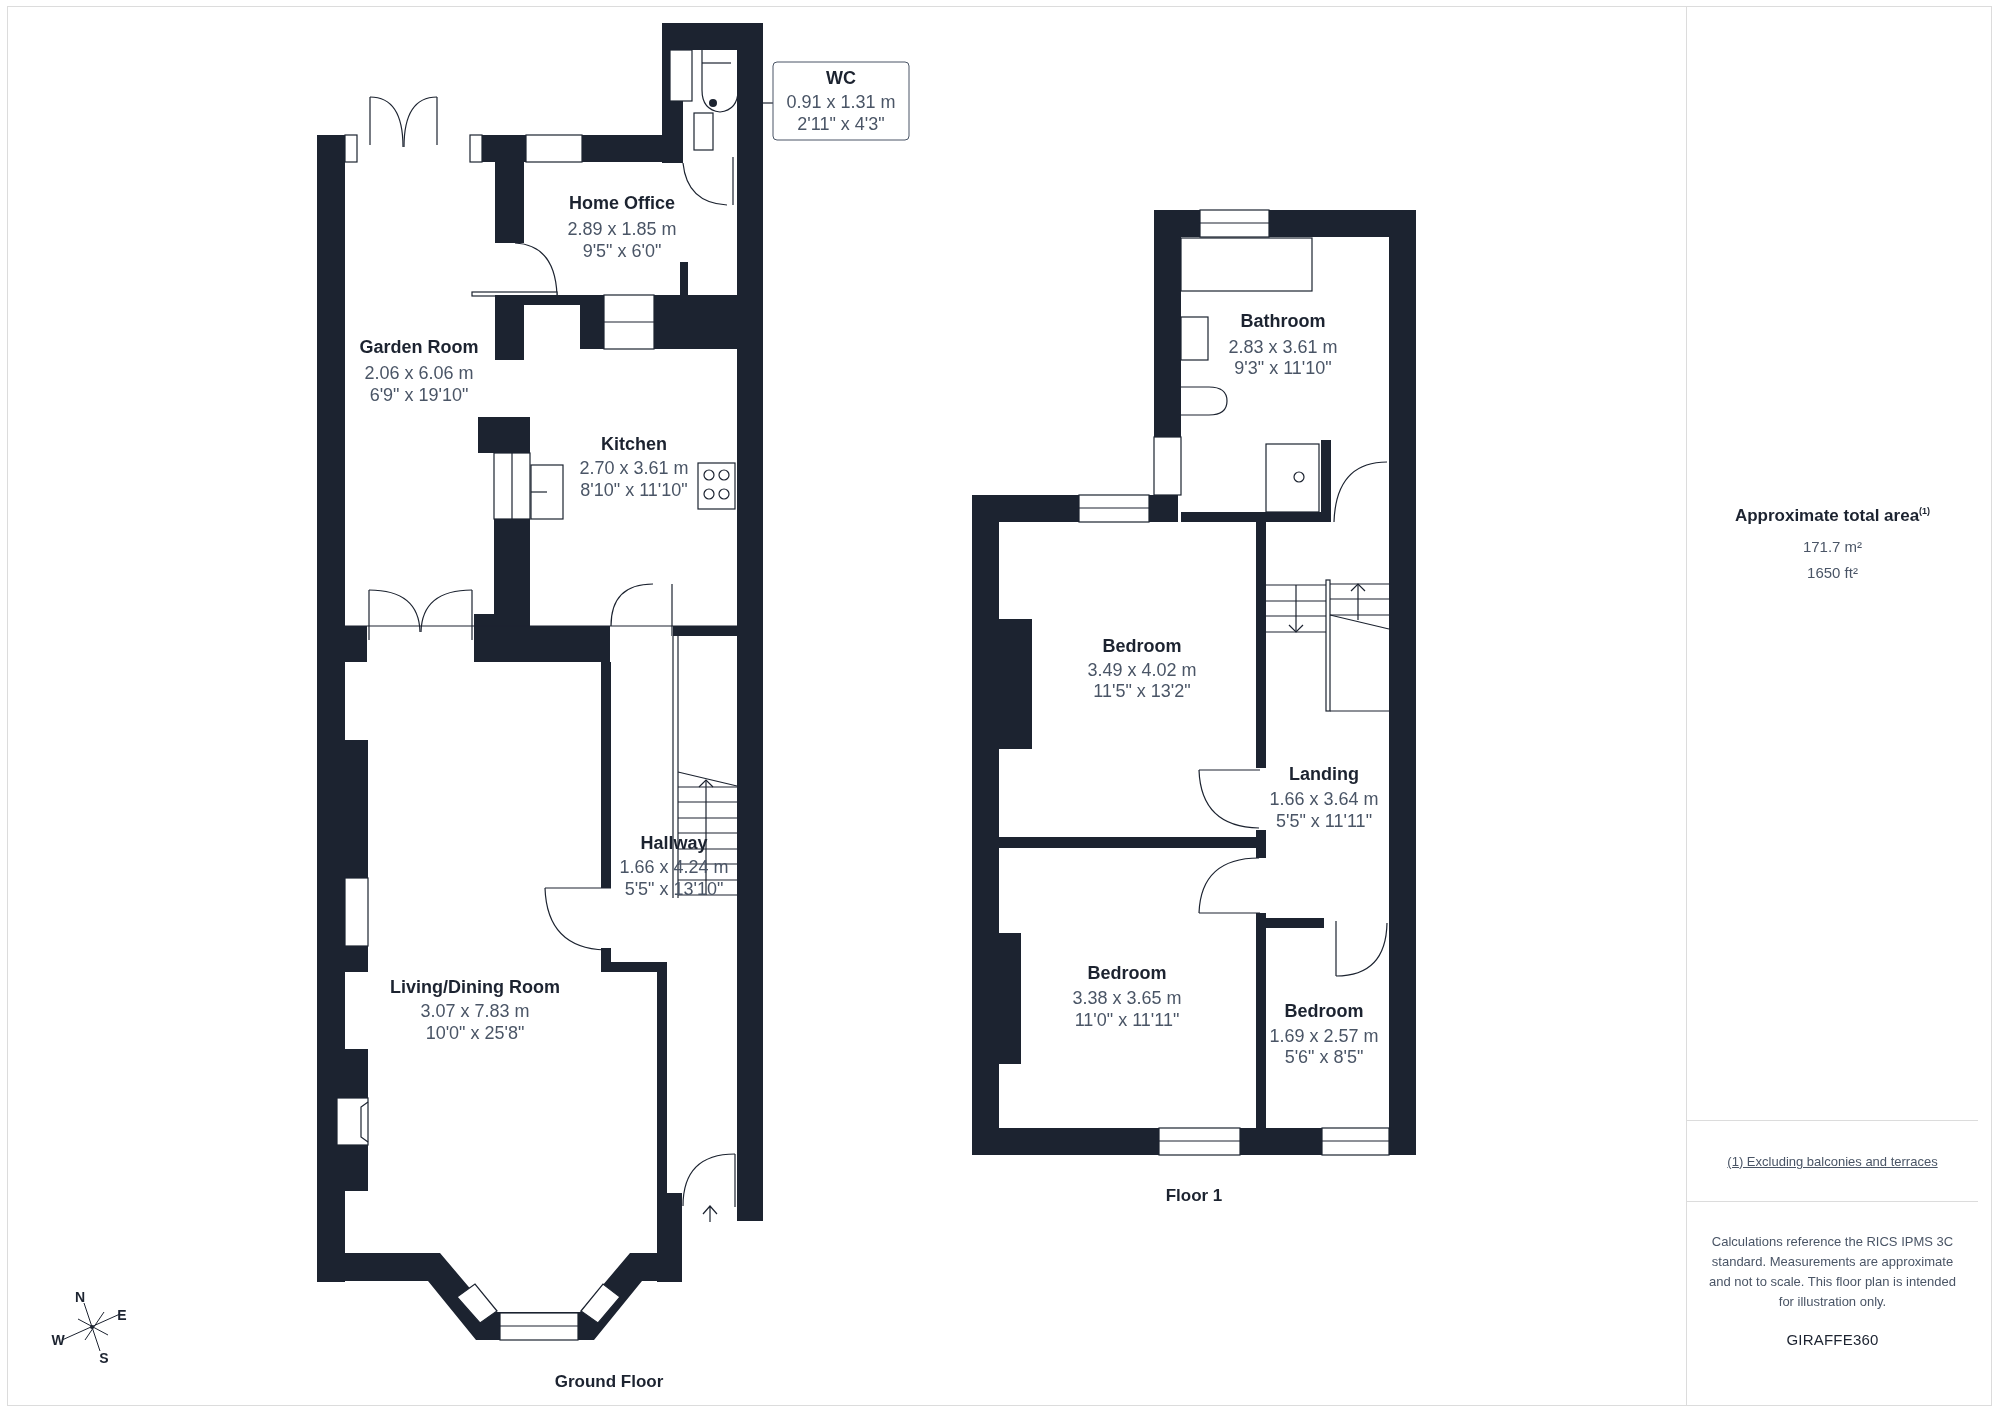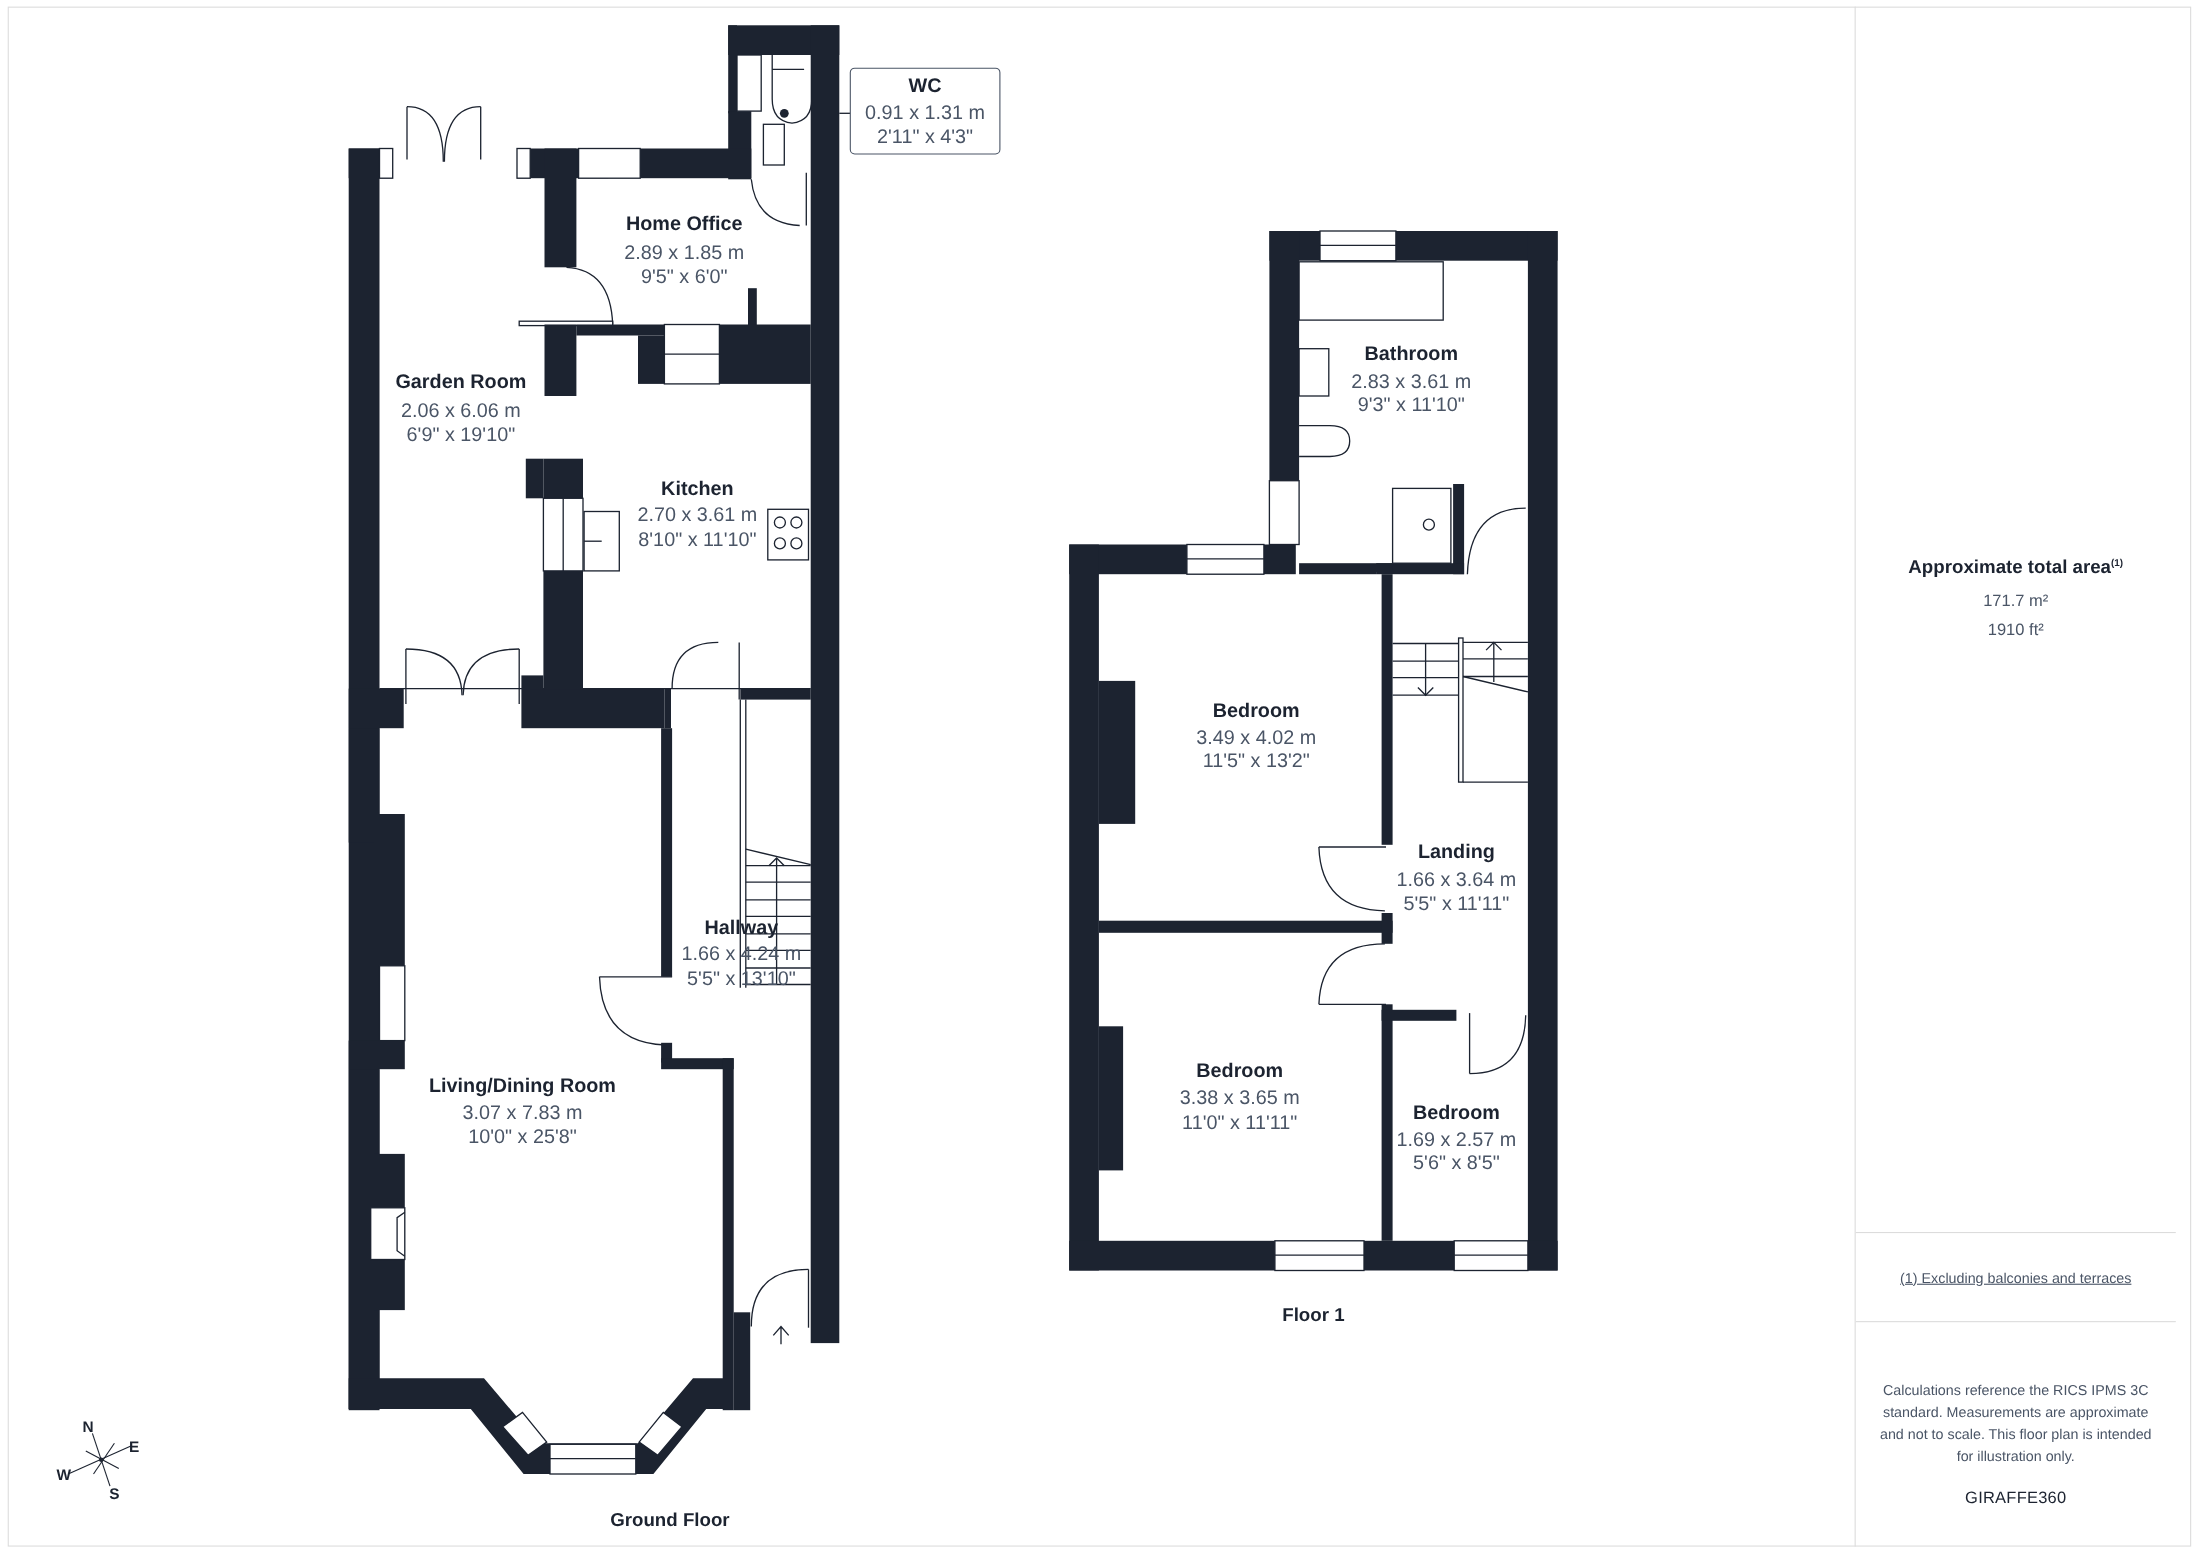--- a/index.html
+++ b/index.html
@@ -21,21 +21,21 @@
   .area-block { position:absolute; top:500px; left:0; right:0; }
   .area-title { font-weight:700; font-size:17px; color:#1c2330; }
   .area-title sup { font-size:9px; }
   .area-val { font-size:15px; color:#4a5566; margin-top:12px; }
   .area-val + .area-val { margin-top:9px; }
   .foot-1 { position:absolute; top:1114px; left:0; right:0; height:80px;
             border-top:1.5px solid #dcdcdc; border-bottom:1.5px solid #dcdcdc;
             display:flex; align-items:center; justify-content:center;
             font-size:13px; color:#4a5566;text-decoration:underline; }
   .foot-2 { position:absolute; top:1226px; left:22px; right:22px;
-            font-size:13px; line-height:20px; color:#4a5566;margin-top:22px; }
+            font-size:13px; line-height:20px; color:#4a5566; }
   .brand { margin-top:18px; font-size:15px; color:#1c2330; letter-spacing:0.2px; }
   .brand b { font-weight:400; }
 </style>
 </head>
 <body>
 
 <div class="frame"></div>
 
 <svg class="plan-svg" width="2000" height="1414" viewBox="0 0 2000 1414">
 
@@ -294,21 +294,21 @@
     <text class="compass-letter" x="104" y="1363" text-anchor="middle">S</text>
   </g>
 </svg>
 
 <div class="side-panel">
   <div class="area-block">
     <div class="area-title">
       <span>Approximate total area</span><sup>(1)</sup>
     </div>
     <div class="area-val">171.7 m²</div>
-    <div class="area-val">1910 ft²</div>
+    <div class="area-val">1650 ft²</div>
   </div>
   <div class="foot-1">
     <span>(1) Excluding balconies and terraces</span>
   </div>
   <div class="foot-2">
     <div>Calculations reference the RICS IPMS 3C standard. Measurements are approximate and not to scale. This floor plan is intended for illustration only.</div>
     <div class="brand"><span>GIRAFFE</span><b>360</b></div>
   </div>
 </div>
 

